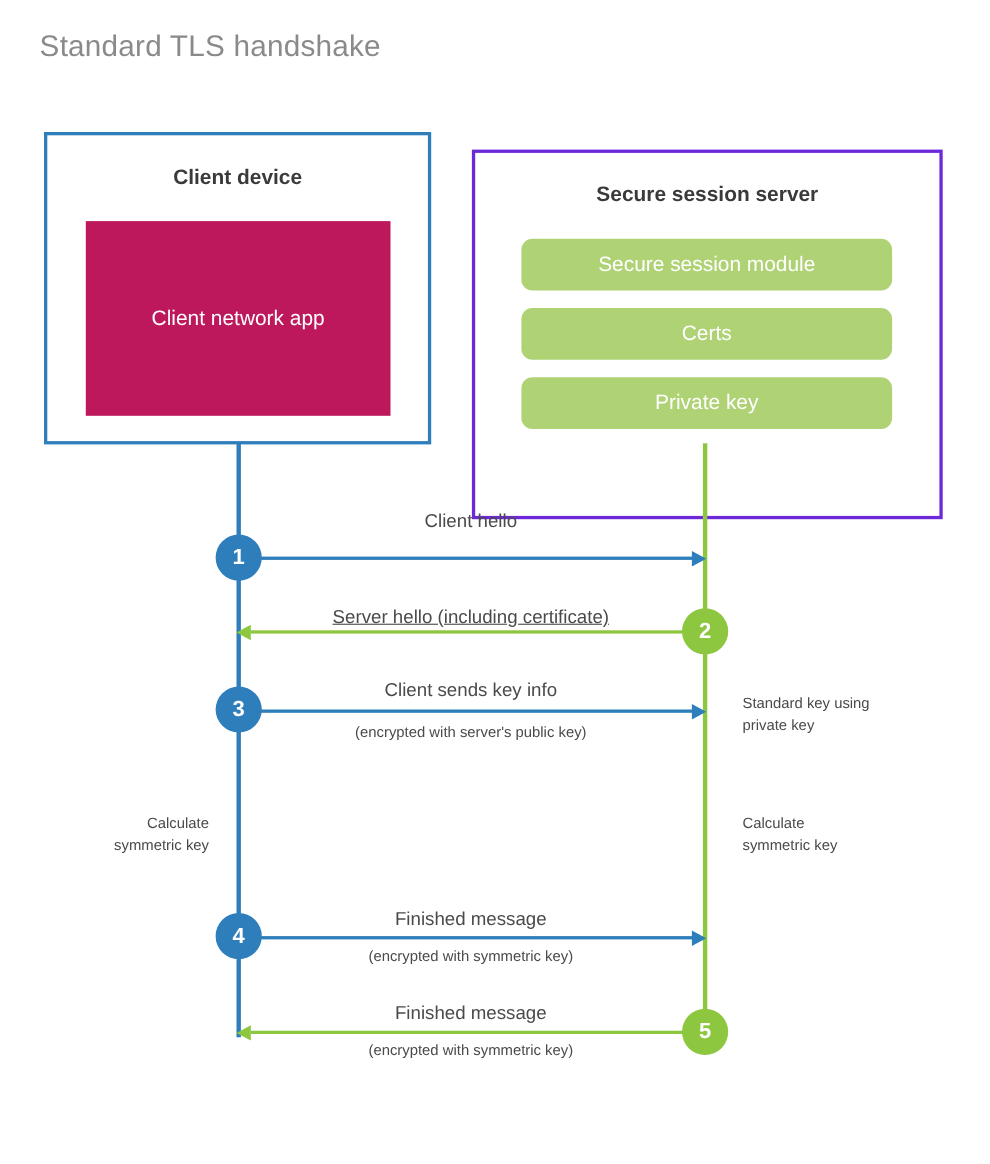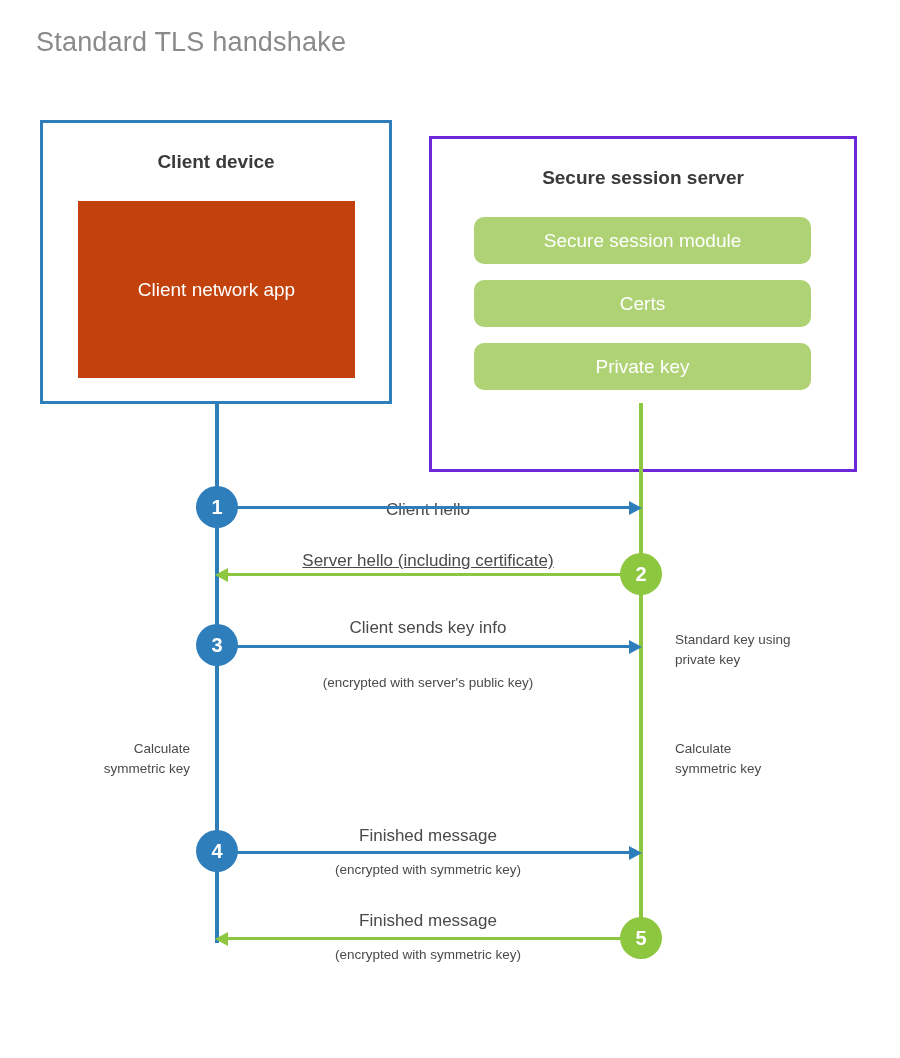--- a/index.html
+++ b/index.html
@@ -61,21 +61,21 @@
     font-weight: bold;
     color: #3a3a3a;
     white-space: nowrap;
   }
   .client-app-block {
     position: absolute;
     left: 35px;
     top: 78px;
     width: 277px;
     height: 177px;
-    background: #c2410c;
+    background: #be185d;
     color: #ffffff;
     font-size: 19px;
     display: flex;
     align-items: center;
     justify-content: center;
     text-align: center;
     line-height: 1.35;
   }
   .server-bar {
     position: absolute;
@@ -188,34 +188,34 @@
   <div class="party-box server">
     <div class="party-title">Secure session server</div>
     <div class="server-bar b0">Secure session module</div>
     <div class="server-bar b1">Certs</div>
     <div class="server-bar b2">Private key</div>
   </div>
 
   <div class="lifeline client-line"></div>
   <div class="lifeline server-line"></div>
 
-  <div class="msg-label" style="left:228px; top:500px; width:400px;">Client hello</div>
+  <div class="msg-label" style="left:228px; top:464px; width:400px;">Client hello</div>
   <div class="msg-line blue" style="left:217px; top:506px; width:416px;"></div>
   <div class="arrow-head right blue" style="left:629px; top:500.5px;"></div>
   <div class="step-circle blue" style="left:196px; top:486px;">1</div>
 
   <div class="msg-label" style="left:228px; top:551px; width:400px;text-decoration:underline;">Server hello (including certificate)</div>
   <div class="msg-line green" style="left:228px; top:573px; width:413px;"></div>
   <div class="arrow-head left green" style="left:215px; top:567.5px;"></div>
   <div class="step-circle green" style="left:620px; top:553px;">2</div>
 
   <div class="msg-label" style="left:228px; top:618px; width:400px;">Client sends key info</div>
   <div class="msg-line blue" style="left:217px; top:645px; width:416px;"></div>
   <div class="arrow-head right blue" style="left:629px; top:639.5px;"></div>
-  <div class="msg-sublabel" style="left:228px; top:658px; width:400px;margin-top:17px;">(encrypted with server's public key)</div>
+  <div class="msg-sublabel" style="left:228px; top:658px; width:400px;">(encrypted with server's public key)</div>
   <div class="step-circle blue" style="left:196px; top:624px;">3</div>
 
   <div class="side-note left-align" style="left:675px; top:630px; width:190px;">Standard key using
 private key</div>
 
   <div class="side-note right-align" style="left:40px; top:739px; width:150px;">Calculate
 symmetric key</div>
 
   <div class="side-note left-align" style="left:675px; top:739px; width:190px;">Calculate
 symmetric key</div>

